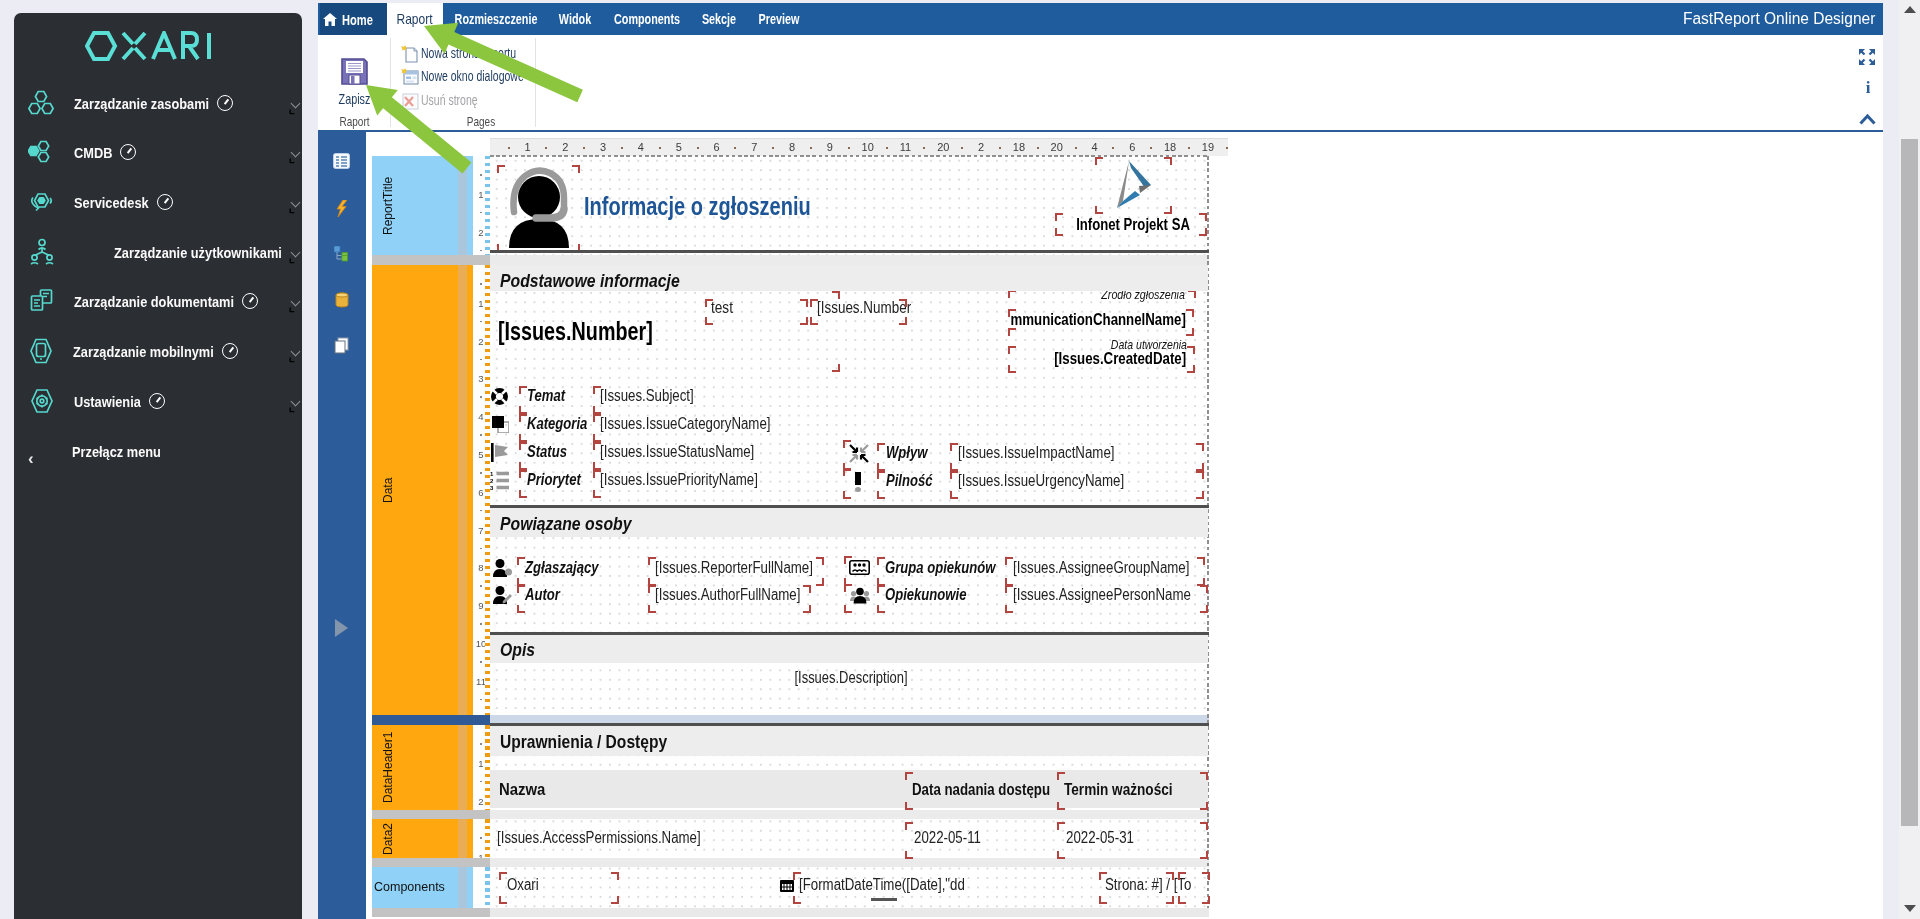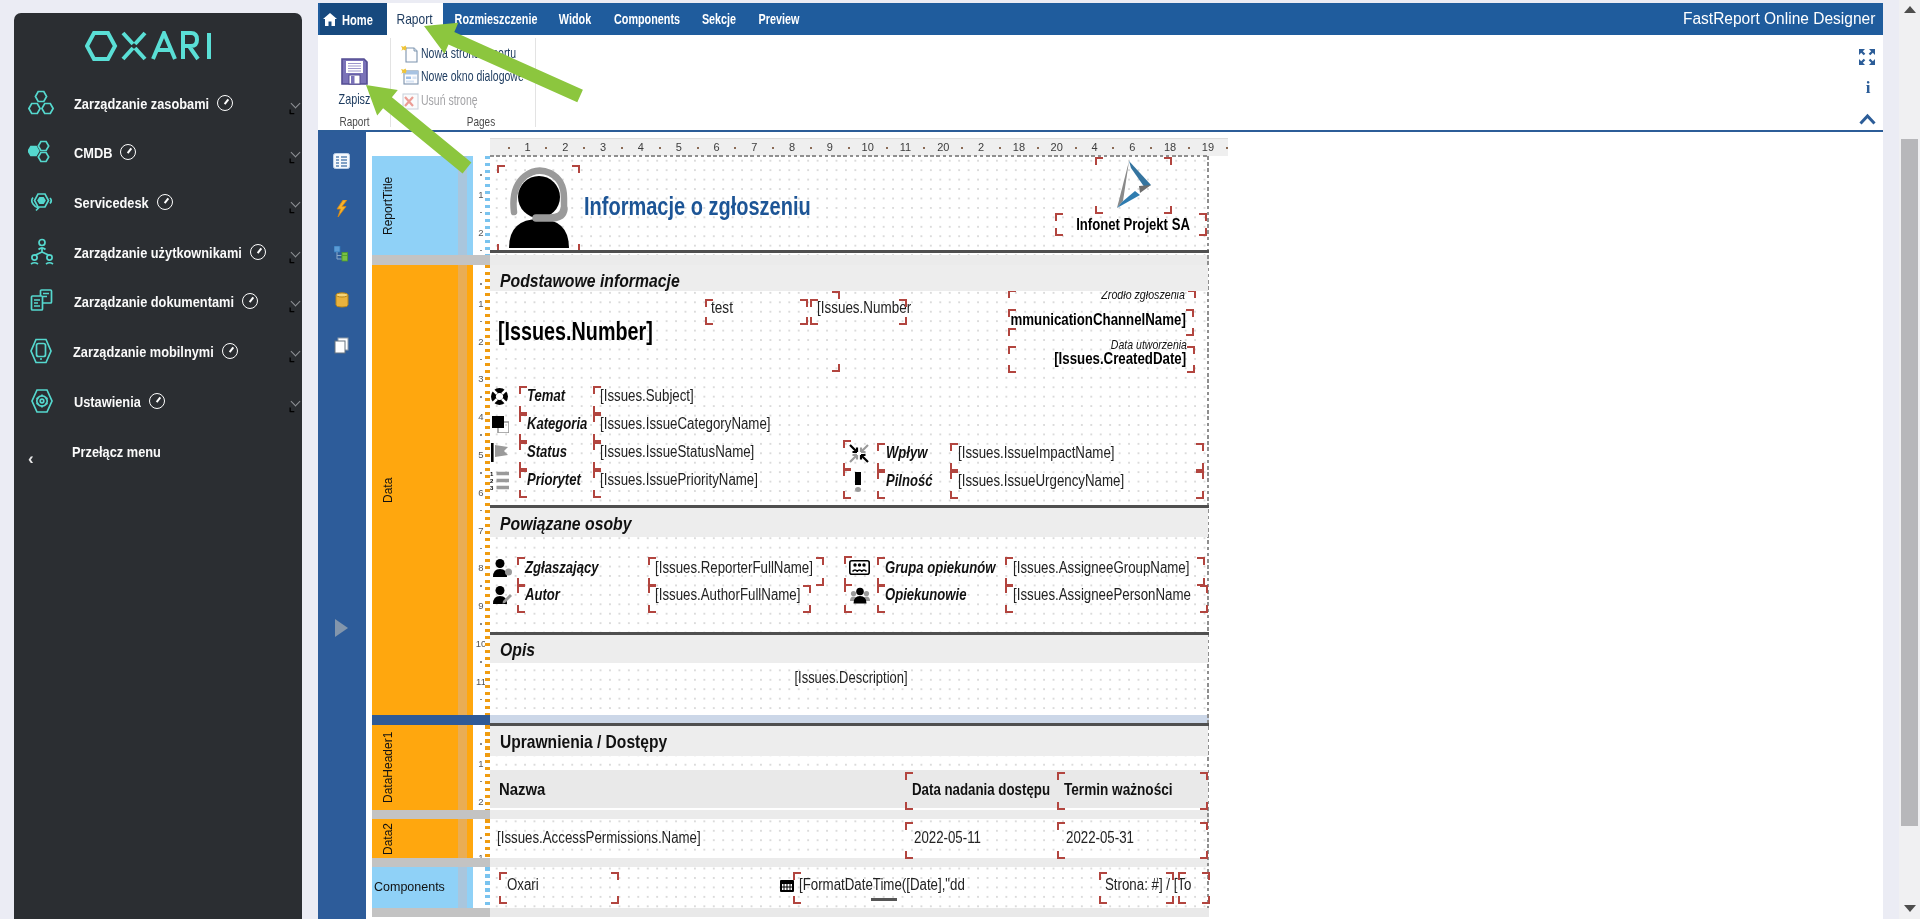--- a/index.html
+++ b/index.html
@@ -59,21 +59,21 @@
 <svg width="28" height="26" viewBox="0 0 28 26" fill="none" stroke="#55d8ce" stroke-width="1.7">
 <path d="M10 5 L17 5 L20.5 11.5 L17 18 L10 18 L6.5 11.5 Z"></path>
 <path d="M11.3 8 L15.7 8 L17.9 11.5 L15.7 15 L11.3 15 L9.1 11.5 Z" fill="#55d8ce" stroke="none"></path>
 <path d="M5 8.5 Q2.5 11.5 5 15 Q7 18 10.5 19 L8 21.5"></path>
 <path d="M22 9 Q24.5 11.5 22 14.5"></path>
 </svg>
         <span class="mt" style="margin-left:18px;">Servicedesk</span>
         <span class="gau"></span>
       </div>
       <span class="menu-chev" style="top:186px;">⌄</span>
-<div class="menu-row" style="top:226px;">
+<div class="menu-row" style="top:226px;gap:40px;">
 <svg width="28" height="28" viewBox="0 0 28 28" fill="none" stroke="#55d8ce" stroke-width="1.7">
 <circle cx="14" cy="4.5" r="3"></circle>
           <path d="M10.5 11.5 Q14 8.5 17.5 11.5"></path>
 <path d="M14 11 L14 14 M14 14 L6.5 17.5 M14 14 L21.5 17.5"></path>
 <circle cx="6.5" cy="19.5" r="2.6"></circle>
           <path d="M3 26 Q6.5 23.5 10 26"></path>
 <circle cx="21.5" cy="19.5" r="2.6"></circle>
           <path d="M18 26 Q21.5 23.5 25 26"></path>
 </svg>
         <span class="mt" style="margin-left:18px;">Zarządzanie użytkownikami</span>

